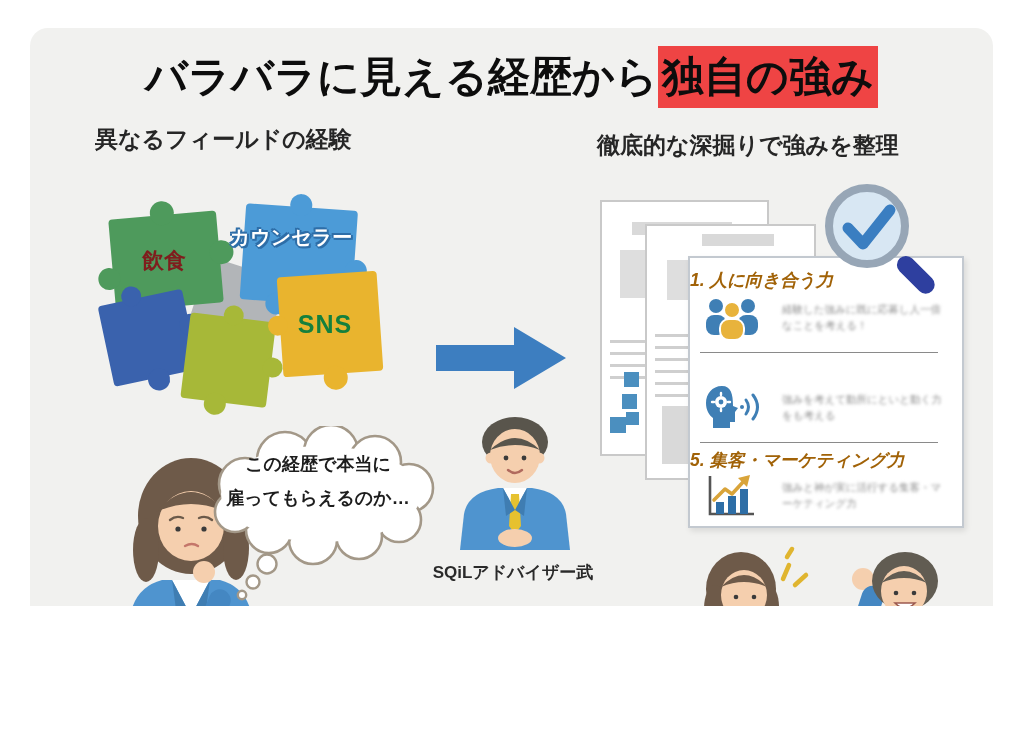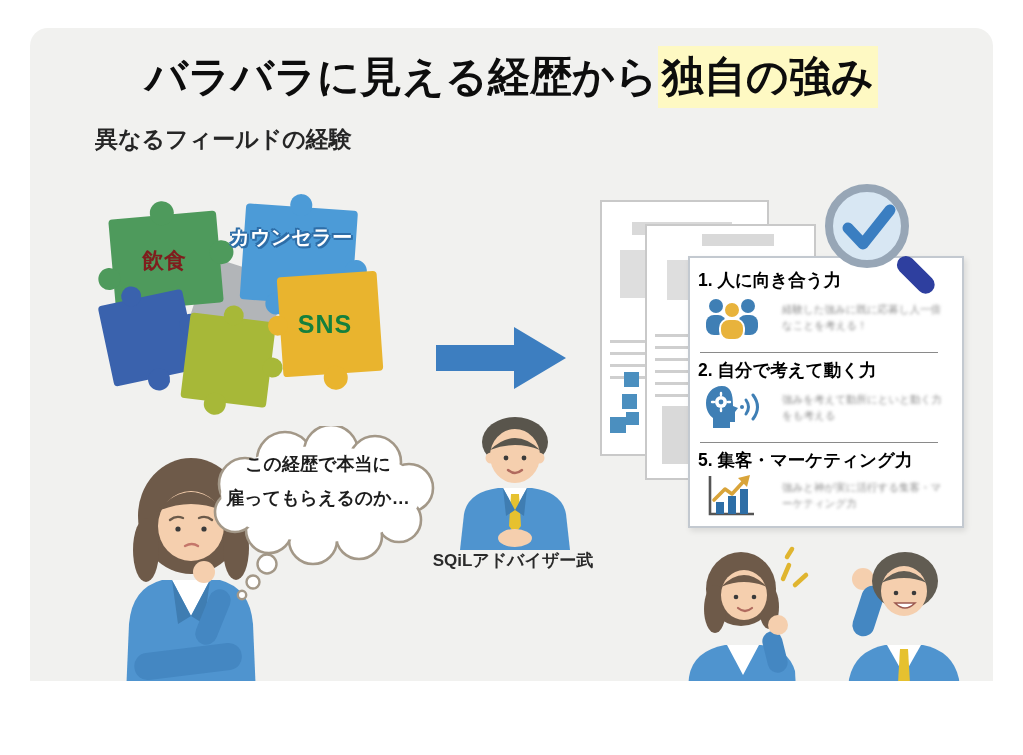--- a/index.html
+++ b/index.html
@@ -1,54 +1,55 @@
 <!DOCTYPE html>
 <html><head>
 <meta charset="utf-8">
 <style>
   html,body{margin:0;padding:0;background:#ffffff;}
-  .stage{position:relative;width:1023px;height:681px;background:#ffffff;overflow:hidden;
+  .stage{position:relative;width:1023px;height:606px;background:#ffffff;overflow:hidden;
          font-family:"Liberation Sans","DejaVu Sans",sans-serif;color:#1c1c1c;}
   .abs{position:absolute;}
   .slide{left:30px;top:28px;width:963px;height:712px;background:#f1f1ef;border-radius:18px;}
   .main-title{left:30px;top:46px;width:963px;display:flex;justify-content:center;align-items:center;
               white-space:nowrap;font-size:42px;font-weight:900;color:#0d0d0d;letter-spacing:0px;}
-  .main-title .hl{background:#fef9c3;padding:3px 4px;}
+  .main-title .hl{background:#ef4444;padding:3px 4px;}
   .col-heading{font-size:23px;font-weight:800;color:#262626;white-space:nowrap;}
   .puzzle-label{font-weight:800;text-align:center;white-space:nowrap;}
   .lbl-food{left:128px;top:246px;width:72px;font-size:22px;color:#7f1d1d;}
   .lbl-counselor{left:216px;top:224px;width:150px;font-size:20px;color:#fff;
       text-shadow:-2px 0 #2e6ea8,2px 0 #2e6ea8,0 -2px #2e6ea8,0 2px #2e6ea8,2px 2px #2e6ea8,-2px -2px #2e6ea8;text-align:center;}
   .lbl-sns{left:290px;top:310px;width:70px;font-size:25px;color:#15803d;letter-spacing:1px;}
   .bubble-line{font-size:18px;font-weight:800;color:#1d1d1d;text-align:center;white-space:nowrap;}
-  .advisor-label{left:398px;top:549px;width:230px;text-align:center;font-size:17px;font-weight:800;color:#2a2a2a;}
+  .advisor-label{left:398px;top:561px;width:230px;text-align:center;font-size:17px;font-weight:800;color:#2a2a2a;}
   .doc-page{background:#ffffff;border:2px solid #c9c9c9;}
   .ph{position:absolute;background:#d9d9d9;}
   .ph-line{position:absolute;background:#cfcfcf;height:3px;}
   .blue-sq{position:absolute;background:#4b8fbf;}
   .strength-card{left:688px;top:256px;width:272px;height:268px;background:#ffffff;
                  border:2px solid #c3c9d0;box-shadow:2px 3px 6px rgba(0,0,0,0.10);}
-  .strength-title{position:absolute;left:8px;font-size:17.5px;font-weight:800;color:#000000;white-space:nowrap;}
+  .strength-title{position:absolute;left:0;font-size:17.5px;font-weight:800;color:#a16207;white-space:nowrap;font-style:italic;}
   .strength-note{position:absolute;left:92px;width:162px;font-size:10.5px;line-height:1.5;color:#8c8c8c;
                  filter:blur(1.7px);}
   .card-divider{position:absolute;left:10px;width:238px;height:1px;background:#8a8a8a;}
 </style>
 </head>
 <body>
 
 <div class="stage">
 
   <div class="abs slide"></div>
 
   <div class="abs main-title">
     <span>バラバラに見える経歴から</span>
       <span class="hl">独自の強み</span>
   </div>
 
   <div class="abs col-heading" style="left:95px;top:124px;">異なるフィールドの経験</div>
+  <div class="abs col-heading" style="left:597px;top:130px;">徹底的な深掘りで強みを整理</div>
 
   <svg class="abs" style="left:80px;top:182px;" width="330" height="255" viewBox="0 0 330 255">
 
     <g fill="#b2b5b8" transform="rotate(18 158 116)">
       <rect x="118" y="85" width="82" height="64" rx="4"></rect>
         <circle cx="203" cy="102" r="11"></circle>
         <circle cx="150" cy="151" r="11"></circle>
     </g>
 
     <g fill="#4c9bd7" transform="rotate(4 218 70)">
@@ -184,21 +185,20 @@
       <circle cx="12" cy="12" r="7" fill="#3f7fb5"></circle>
         <rect x="2" y="21" width="20" height="20" rx="8" fill="#3f7fb5"></rect>
       <circle cx="44" cy="12" r="7" fill="#3f7fb5"></circle>
         <rect x="34" y="21" width="20" height="20" rx="8" fill="#3f7fb5"></rect>
       <circle cx="28" cy="16" r="8" fill="#e8b33c" stroke="#ffffff" stroke-width="2"></circle>
       <rect x="16" y="25" width="24" height="21" rx="9" fill="#e8b33c" stroke="#ffffff" stroke-width="2"></rect>
     </svg>
     <div class="strength-note" style="top:44px;">経験した強みに既に応募し人一倍なことを考える！</div>
     <div class="card-divider" style="top:94px;"></div>
 
-    <div class="strength-title" style="top:100px;">2. 自分で考えて動く力</div>
     <svg style="position:absolute;left:14px;top:126px;" width="58" height="48" viewBox="0 0 58 48">
       <path d="M18,2 C8,2 2,10 2,19 C2,26 5,31 9,34 L9,44 L26,44 L26,38 L31,38 L31,28 L34,24 L29,22 C29,10 27,2 18,2 Z" fill="#3f7fb5"></path>
       <circle cx="17" cy="18" r="6" fill="#ffffff"></circle>
         <circle cx="17" cy="18" r="2.4" fill="#3f7fb5"></circle>
       <g stroke="#ffffff" stroke-width="2.4" stroke-linecap="round">
         <line x1="17" y1="9" x2="17" y2="11"></line>
           <line x1="17" y1="25" x2="17" y2="27"></line>
         <line x1="8" y1="18" x2="10" y2="18"></line>
           <line x1="24" y1="18" x2="26" y2="18"></line>
       </g>

